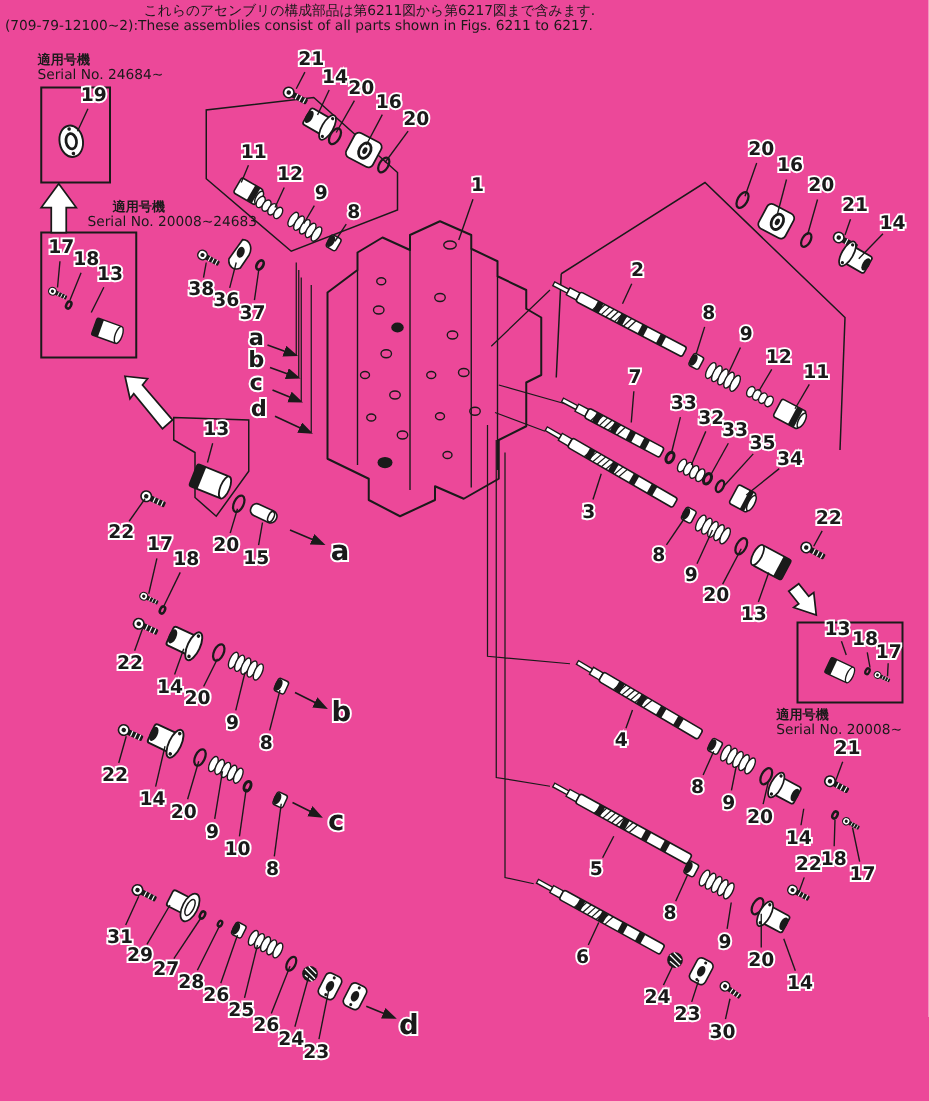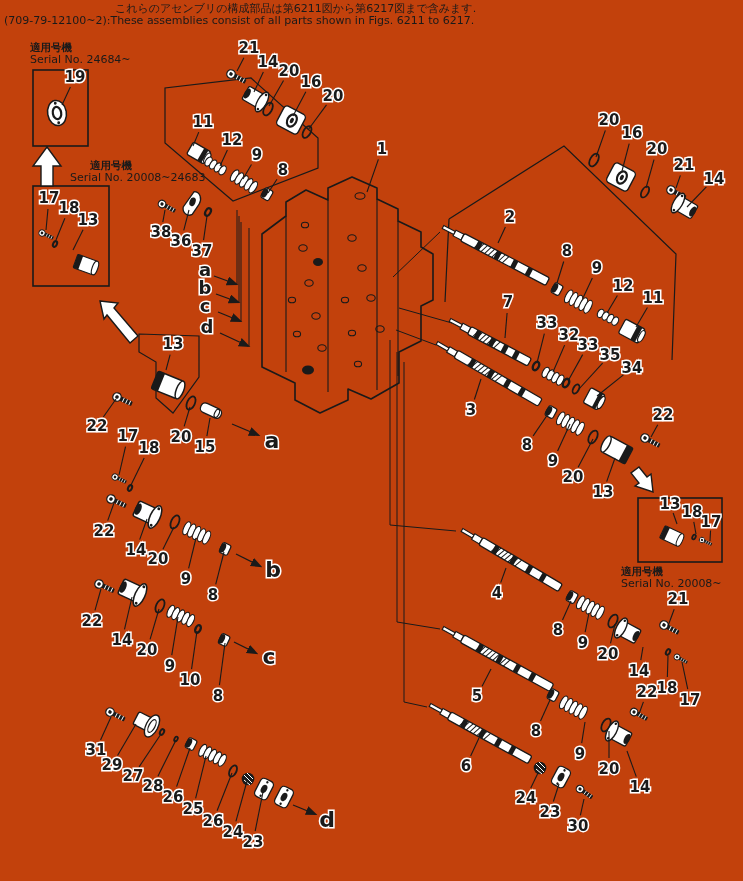--- a/index.html
+++ b/index.html
@@ -1,16 +1,16 @@
 <!DOCTYPE html>
 <html><head>
 <meta charset="utf-8">
 <style>
   html,body{margin:0;padding:0;background:#fff;}
-  #page{position:relative;width:743px;height:881px;background:#c2410c;overflow:hidden;}
+  #page{position:relative;width:743px;height:881px;background:#ec4899;overflow:hidden;}
   svg{display:block;}
   text{font-family:"DejaVu Sans",sans-serif;fill:#1a1a1a;}
   .hdr{font-size:11px;}
   .cap{font-size:10.5px;font-weight:700;}
   .outline{fill:none;stroke:#1a1a1a;}
 </style>
 </head>
 <body>
 
 <div id="page">

